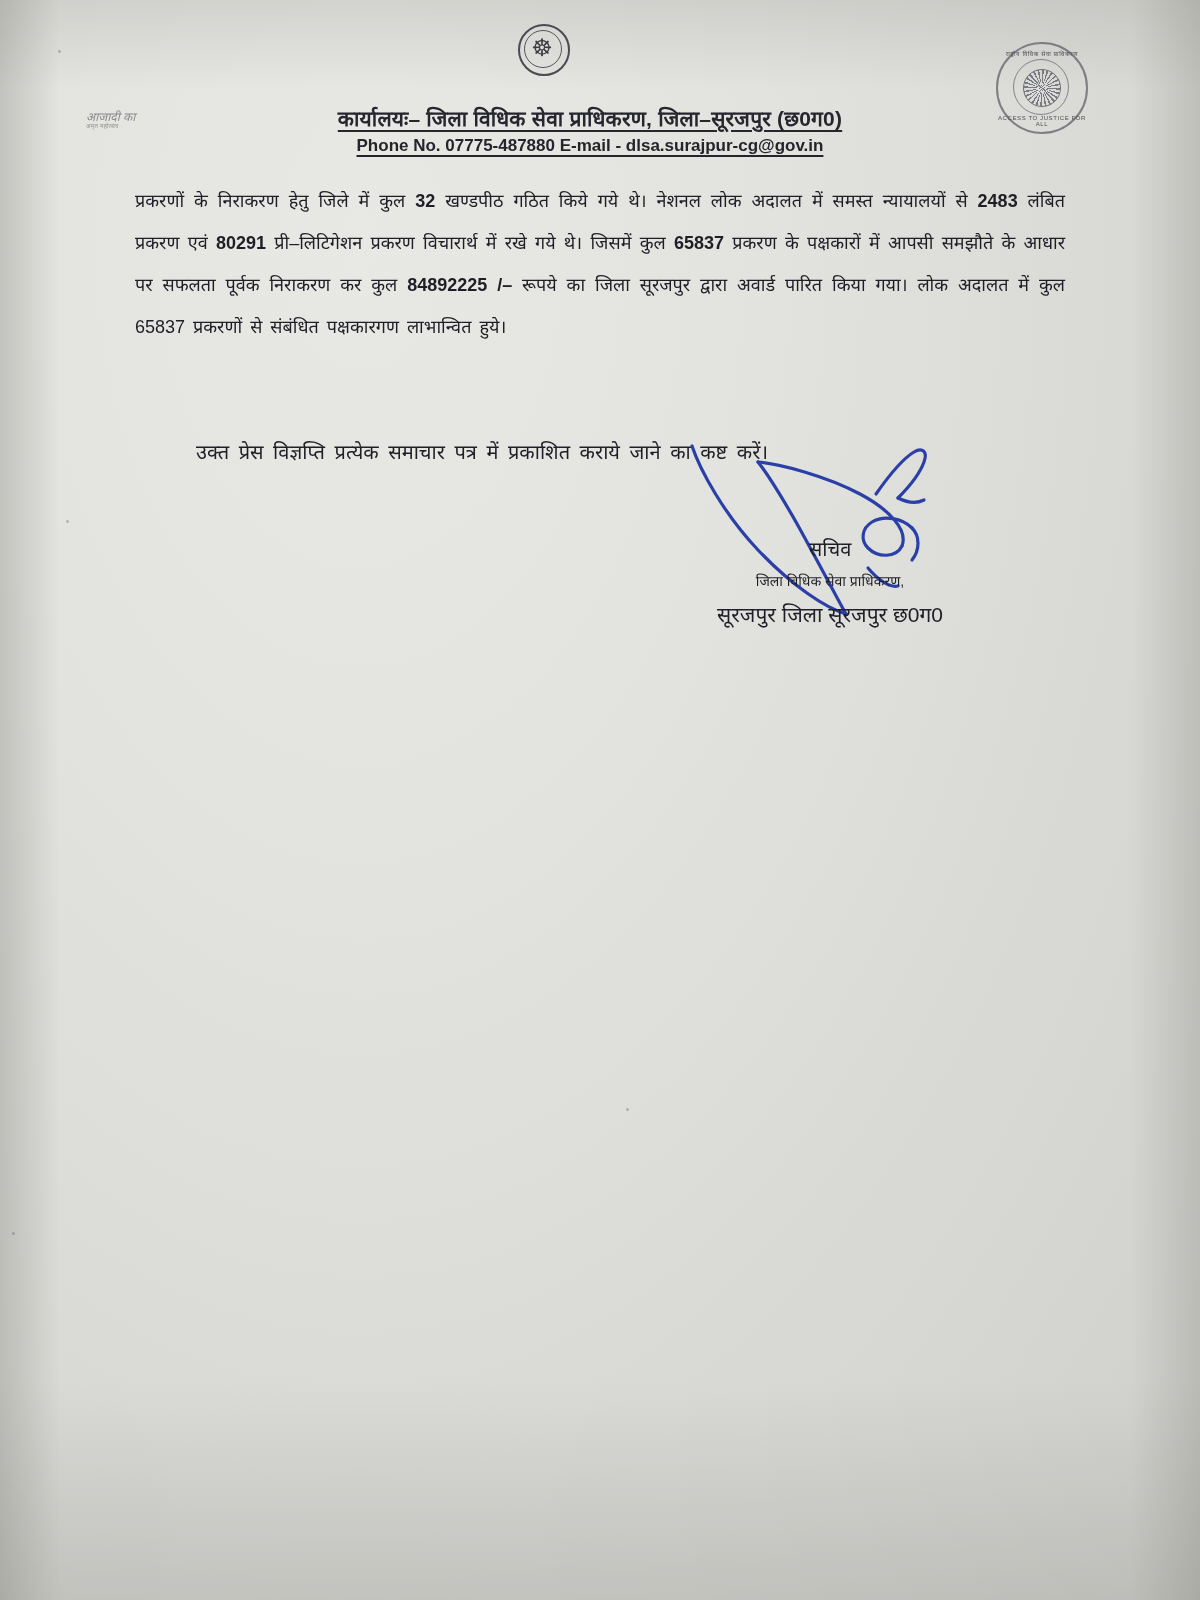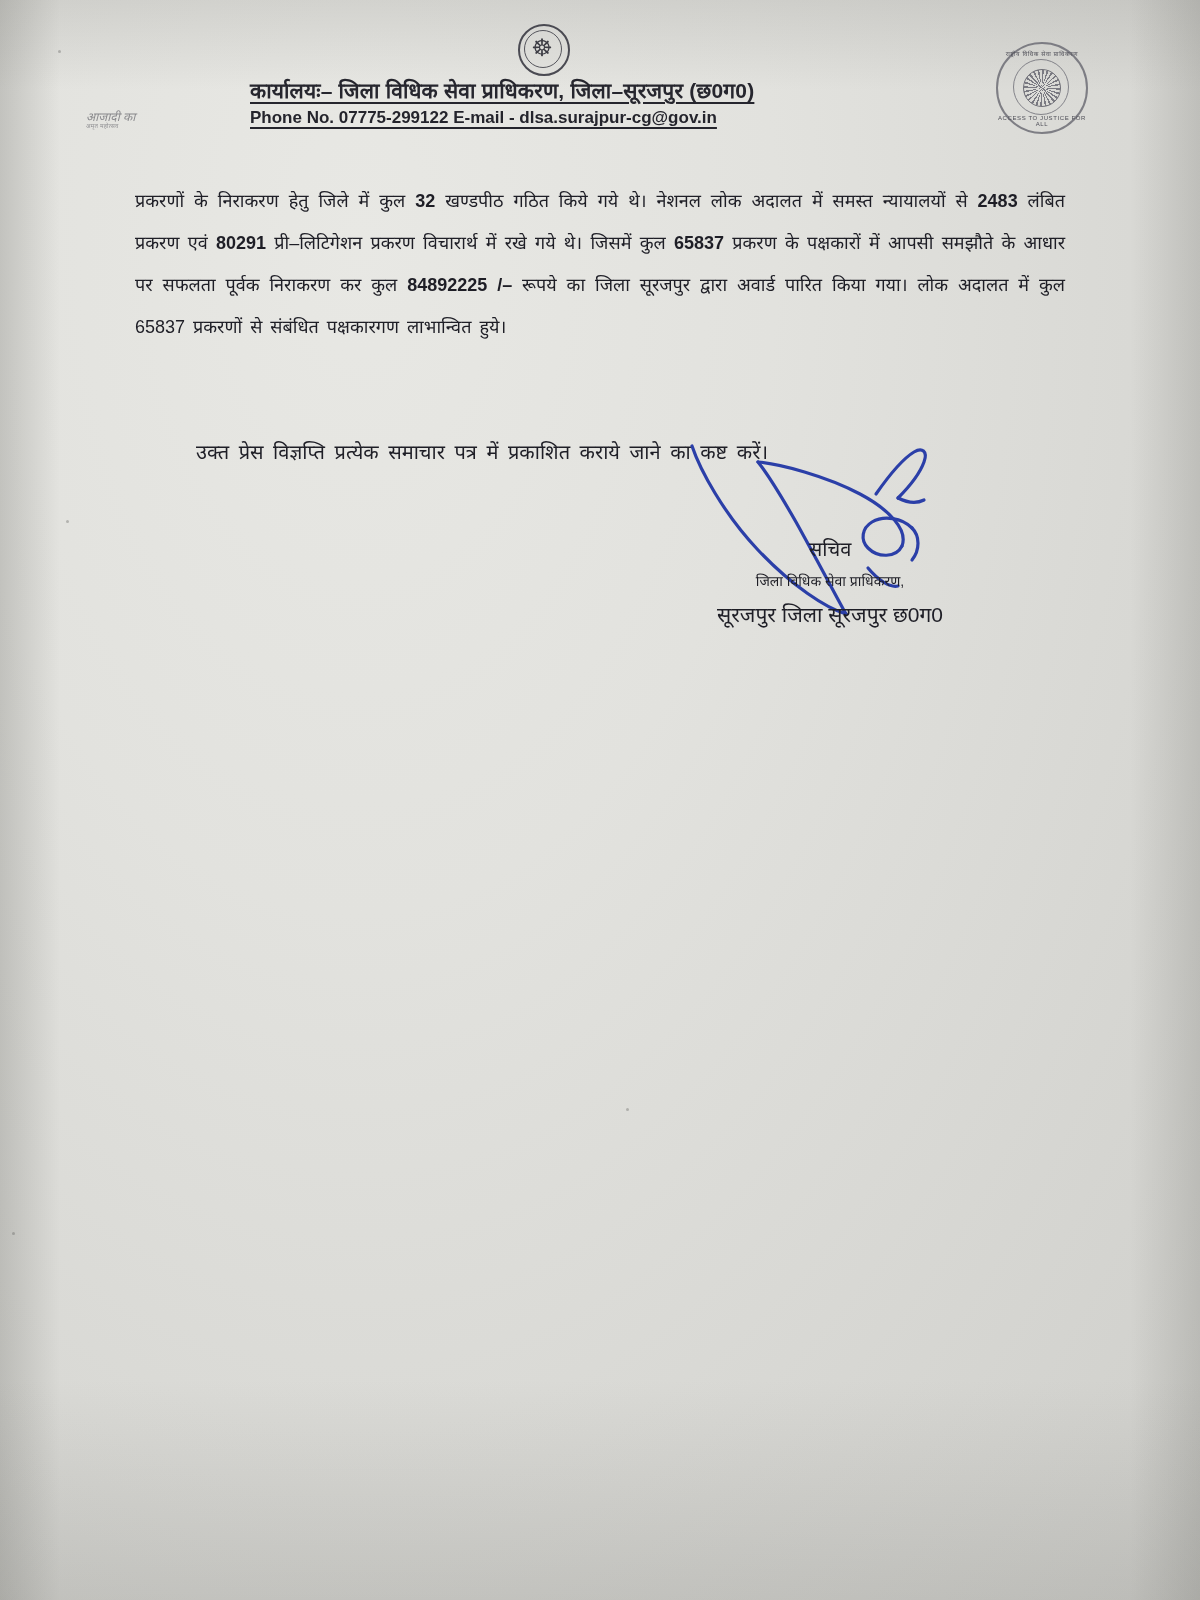--- a/index.html
+++ b/index.html
@@ -156,22 +156,23 @@
   .logo-left .sub {
     font-size: 6px;
     color: #46464f;
     letter-spacing: 0.2px;
     line-height: 7px;
   }
 
   .header-block {
     position: absolute;
     left: 250px;
-    top: 76px;
+    top: 104px;
     width: 680px;
+    text-align: center;
   }
   .office-line {
     font-size: 21px;
     font-weight: bold;
     color: #26262e;
     letter-spacing: 0.2px;
     text-decoration: underline;
     text-underline-offset: 4px;
     text-decoration-thickness: 1.5px;
     white-space: nowrap;
@@ -274,21 +275,21 @@
     <div class="arc-bottom">ACCESS TO JUSTICE FOR ALL</div>
   </div>
 
   <div class="logo-left">
     <div class="mark">आजादी का</div>
     <div class="sub">अमृत महोत्सव</div>
   </div>
 
   <div class="header-block">
     <div class="office-line">कार्यालयः– जिला विधिक सेवा प्राधिकरण, जिला–सूरजपुर (छ0ग0)</div>
-    <div class="contact-line">Phone No. 07775-299122  E-mail - dlsa.surajpur-cg@gov.in</div>
+    <div class="contact-line">Phone No. 07775-487880  E-mail - dlsa.surajpur-cg@gov.in</div>
   </div>
 
   <div class="body-text" id="main-paragraph"><span>प्रकरणों के निराकरण हेतु जिले में कुल </span><b>32</b><span> खण्डपीठ गठित किये गये थे। नेशनल लोक अदालत में समस्त न्यायालयों से </span><b>2483</b><span> लंबित प्रकरण एवं </span><b>80291</b><span> प्री–लिटिगेशन प्रकरण विचारार्थ में रखे गये थे। जिसमें कुल </span><b>65837</b><span> प्रकरण के पक्षकारों में आपसी समझौते के आधार पर सफलता पूर्वक निराकरण कर कुल </span><b>84892225 /–</b><span> रूपये का जिला सूरजपुर द्वारा अवार्ड पारित किया गया। लोक अदालत में कुल 65837 प्रकरणों से संबंधित पक्षकारगण लाभान्वित हुये।</span></div>
 
   <div class="request-line">उक्त प्रेस विज्ञप्ति प्रत्येक समाचार पत्र में प्रकाशित कराये जाने का कष्ट करें।</div>
 
   <svg class="signature" viewBox="0 0 360 230" xmlns="http://www.w3.org/2000/svg">
     <g fill="none" stroke="#2b3fa8" stroke-width="3.2" stroke-linecap="round" stroke-linejoin="round">
       <path d="M52,28 C60,52 84,96 118,132 C152,168 186,190 206,196"></path>
       <path d="M206,196 C196,178 176,140 156,104 C140,76 126,54 118,44"></path>

